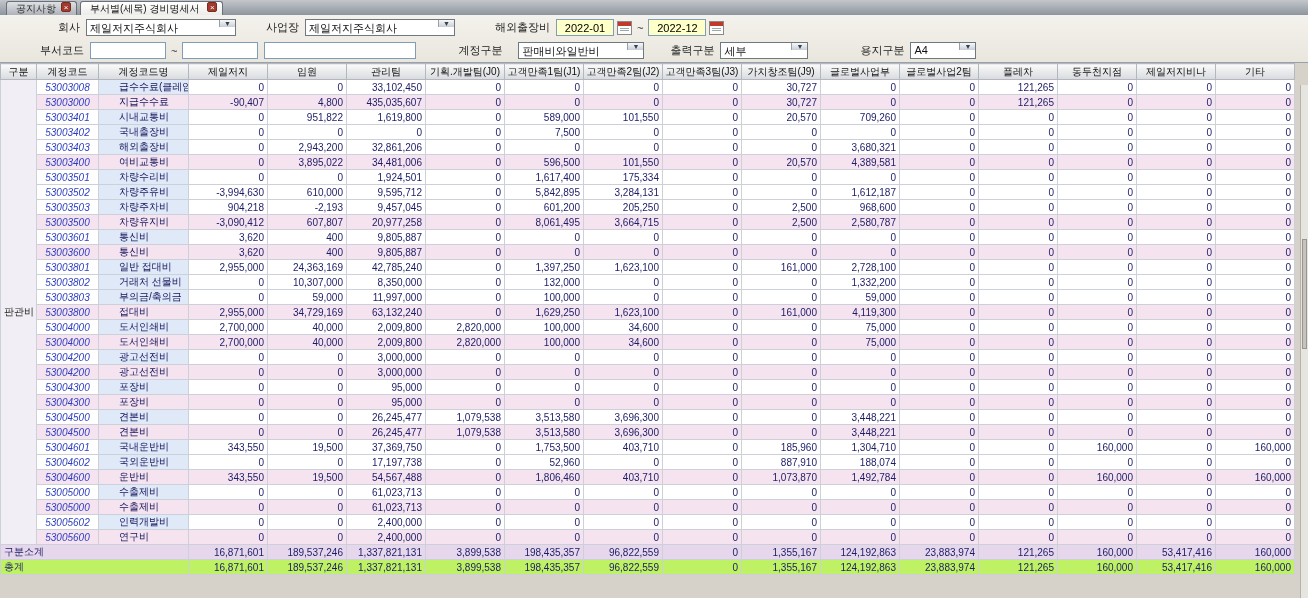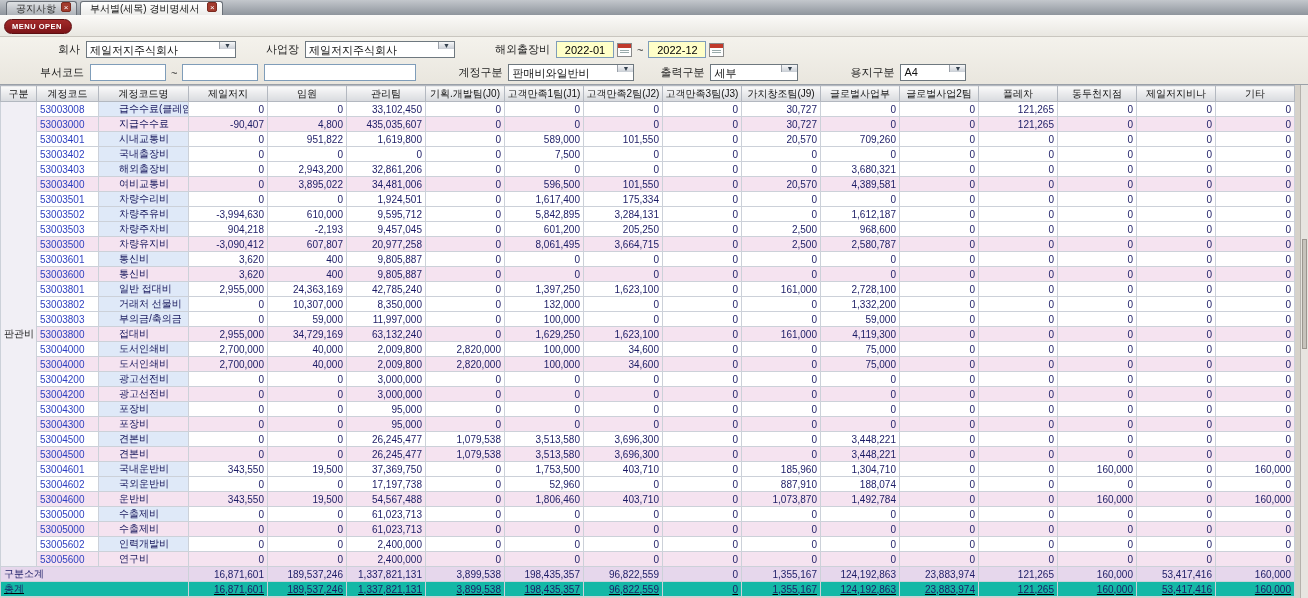--- a/index.html
+++ b/index.html
@@ -33,29 +33,29 @@
   .cal { width:15px; height:14px; border:1px solid #8a8a8a; background:#fdfdfd; position:relative; margin-left:3px; }
   .cal::before { content:""; position:absolute; top:0; left:0; right:0; height:4px; background:#c0392b; }
   .cal::after { content:""; position:absolute; left:2px; right:2px; top:6px; height:1px; box-shadow:0 2px 0 #9aa; background:#9aa; }
 
   
   .grid { position:relative; }
   table { border-collapse:collapse; table-layout:fixed; width:1294px; font-size:10px; }
   th { background:linear-gradient(#fafafa,#d8dade); border:1px solid #b3b8c0; height:16px; font-weight:normal;
        color:#101010; padding:0 2px; overflow:hidden; white-space:nowrap; text-align:center; }
   td { border:1px solid #ccd1d9; height:15px; padding:0 3px; white-space:nowrap; overflow:hidden; color:#1c1c66; }
-  td.code { color:#2d3fc0; }
+  td.code { text-align:center; color:#2d3fc0;font-style:italic; }
   td.name { text-align:left; color:#14145a;padding-left:20px; }
   td.num  { text-align:right; }
   tr.detail  { background:#ffffff; }
   tr.detail td.name { background:#dfe9f8; }
   tr.subtotal { background:#f5e3f0; }
   td.group { background:#f1eff5; vertical-align:middle; text-align:left; color:#222; }
   tr.section-total { background:#e6d7ec; }
-  tr.grand-total   { background:#14b8a6;text-decoration:underline; }
+  tr.grand-total   { background:#bef264; }
   td.label-cell { text-align:left; }
 
   .vscroll { position:absolute; right:0; top:85px; bottom:0; width:8px; background:#e7e5e0; border-left:1px solid #b5b2ac; }
   .vthumb  { position:absolute; left:1px; right:1px; top:30%; height:110px; background:#c6c3bc; border:1px solid #9a968f; }
 </style>
 </head>
 <body>
 
 <div class="screen">
 
@@ -63,23 +63,20 @@
     <div class="tab inactive">
       <span>공지사항</span>
       <span class="tab-close">×</span>
     </div>
     <div class="tab active">
       <span>부서별(세목) 경비명세서</span>
       <span class="tab-close">×</span>
     </div>
   </div>
 
-  <div class="menubar">
-    <div class="menu-open">MENU OPEN</div>
-  </div>
 
   <div class="filters">
     <div class="frow">
       <span class="flabel" style="margin-left:58px">회사</span>
       <div class="dd" style="width:150px;margin-left:6px">
         <span class="dd-text">제일저지주식회사</span>
         <span class="dd-btn">▼</span>
       </div>
       <span class="flabel" style="margin-left:30px">사업장</span>
       <div class="dd" style="width:150px;margin-left:6px">
@@ -93,21 +90,21 @@
       <input class="tin yellow" value="2022-12" style="">
       <span class="cal"></span>
     </div>
     <div class="frow">
       <span class="flabel" style="margin-left:40px">부서코드</span>
       <input class="tin" style="width: 76px; margin-left: 6px;" value="">
       <span class="tilde">~</span>
       <input class="tin" style="width: 76px;" value="">
       <input class="tin" style="width: 152px; margin-left: 6px;" value="">
       <span class="flabel" style="margin-left:42px">계정구분</span>
-      <div class="dd" style="width:126px;margin-left:6px">
+      <div class="dd" style="width:126px;margin-left:16px">
         <span class="dd-text">판매비와일반비</span>
         <span class="dd-btn">▼</span>
       </div>
       <span class="flabel" style="margin-left:26px">출력구분</span>
       <div class="dd" style="width:88px;margin-left:6px">
         <span class="dd-text">세부</span>
         <span class="dd-btn">▼</span>
       </div>
       <span class="flabel" style="margin-left:52px">용지구분</span>
       <div class="dd" style="width:66px;margin-left:6px">

